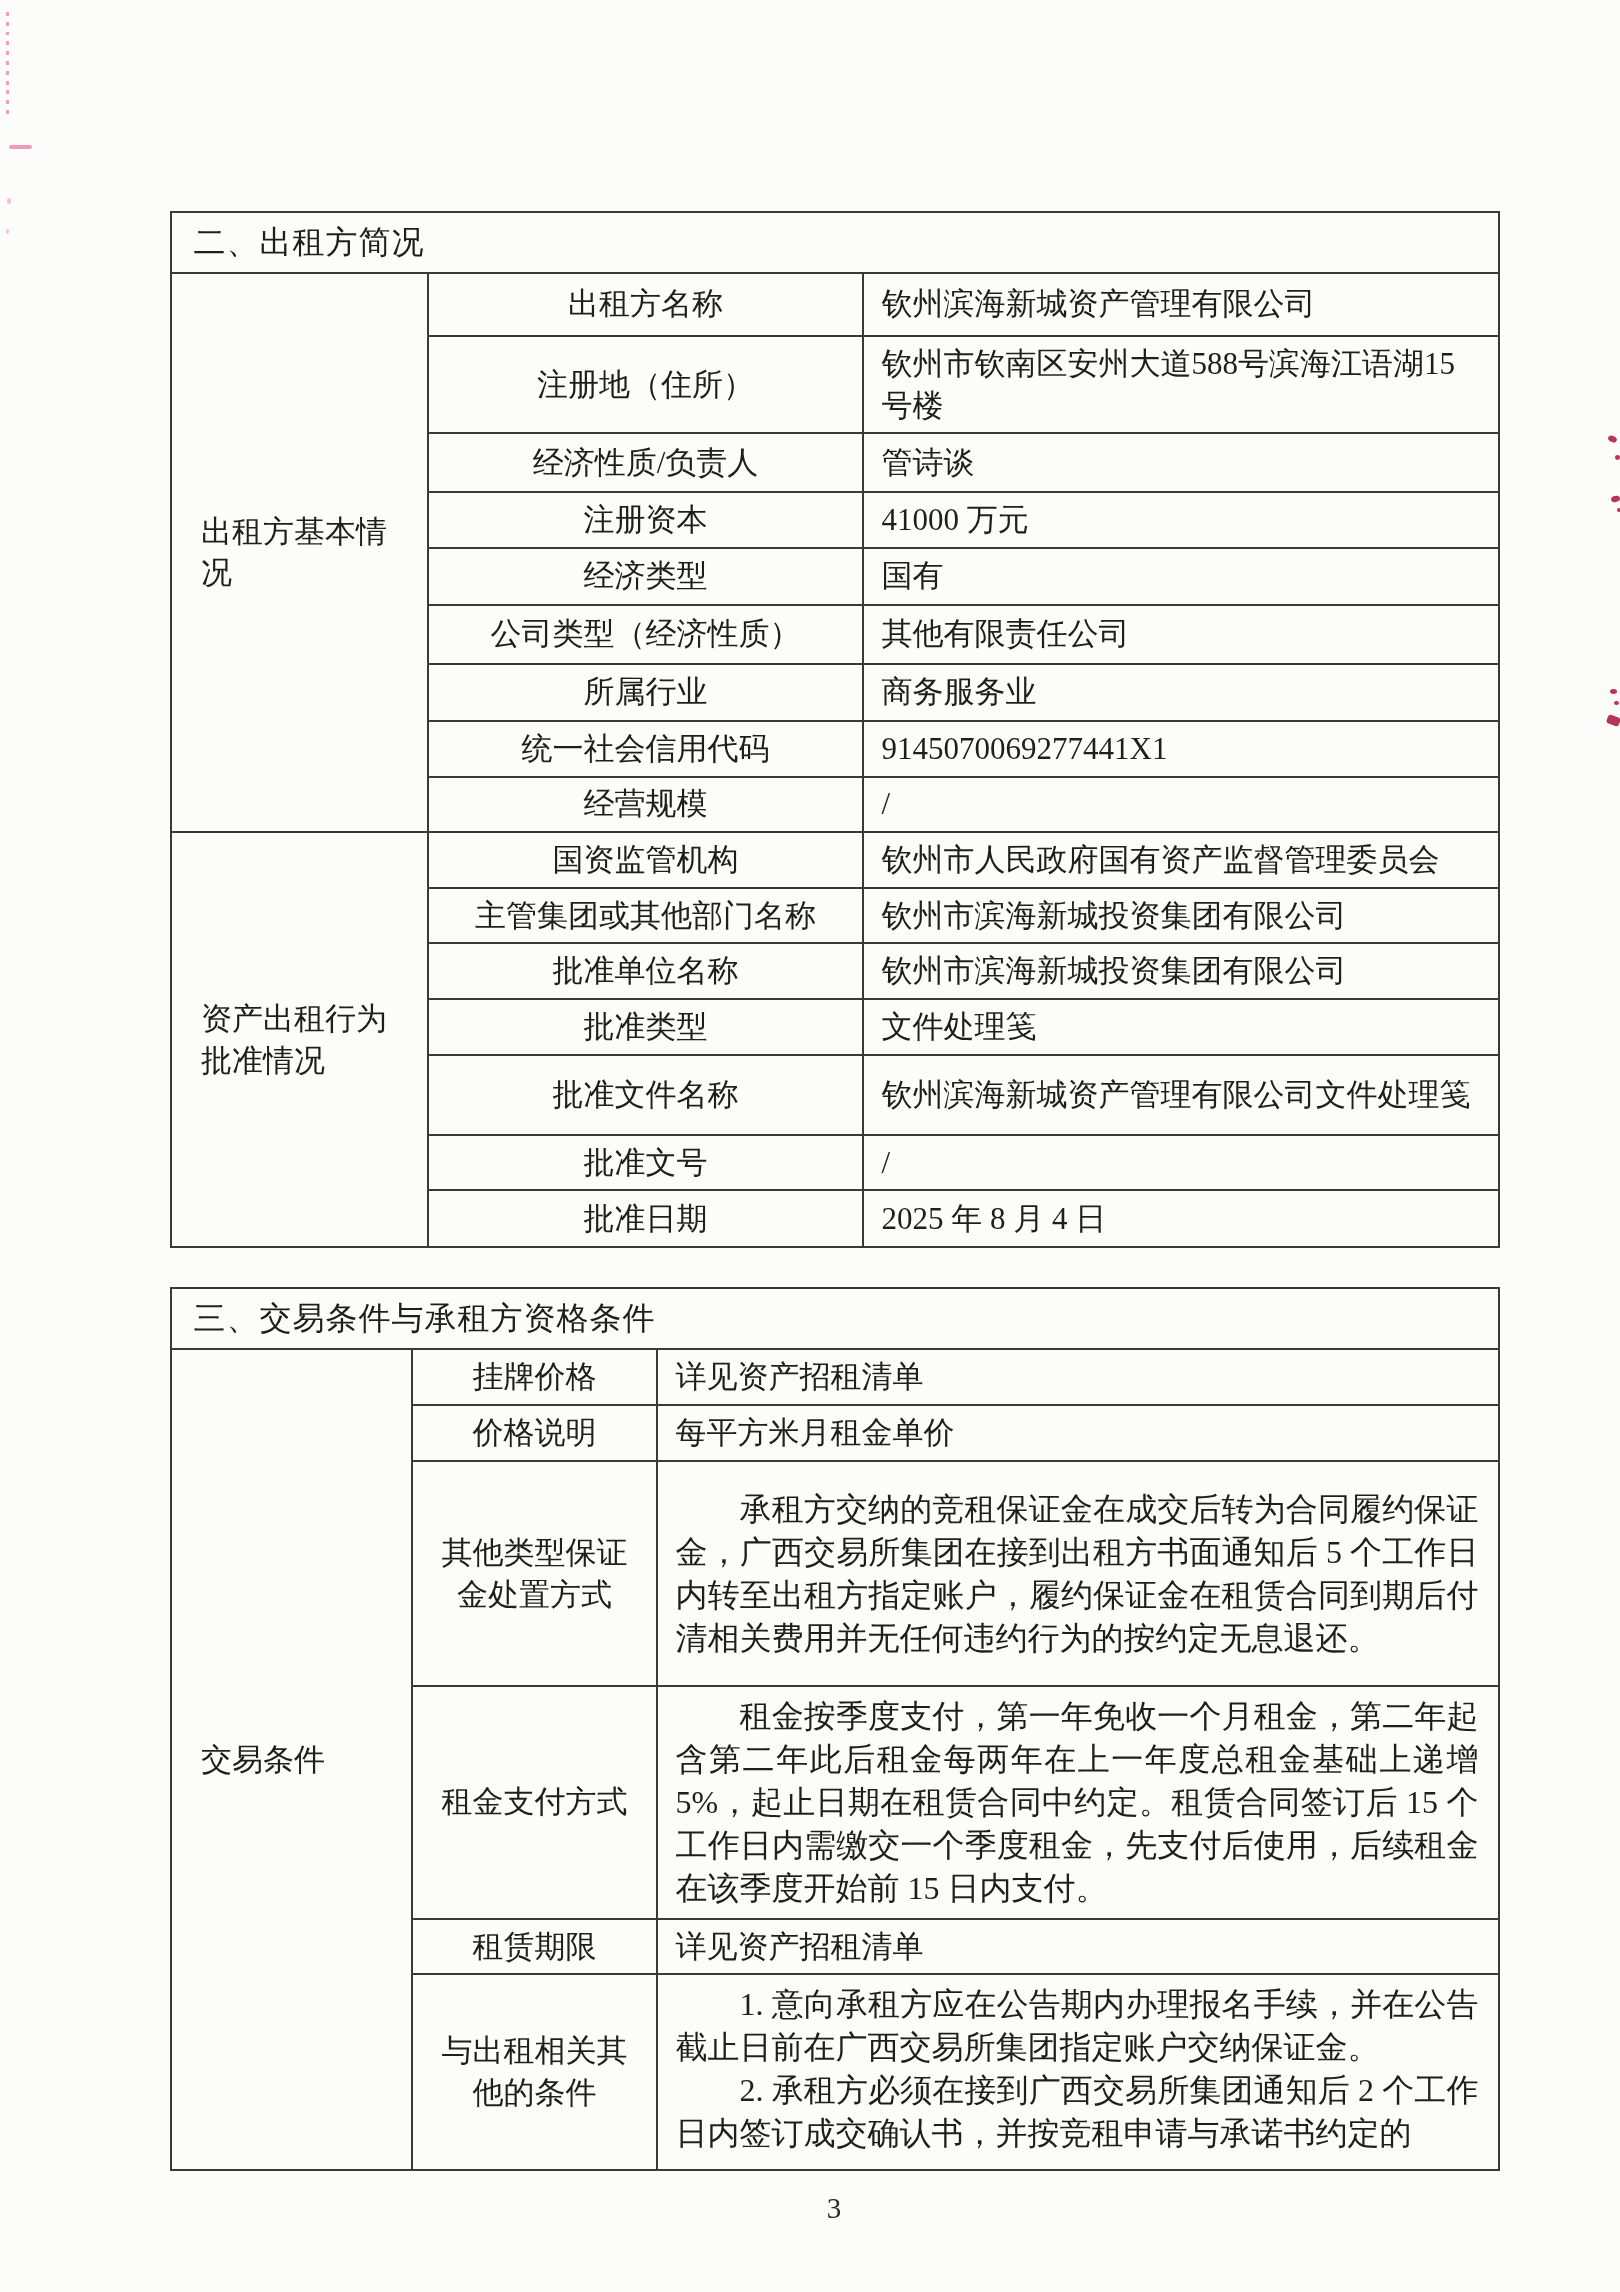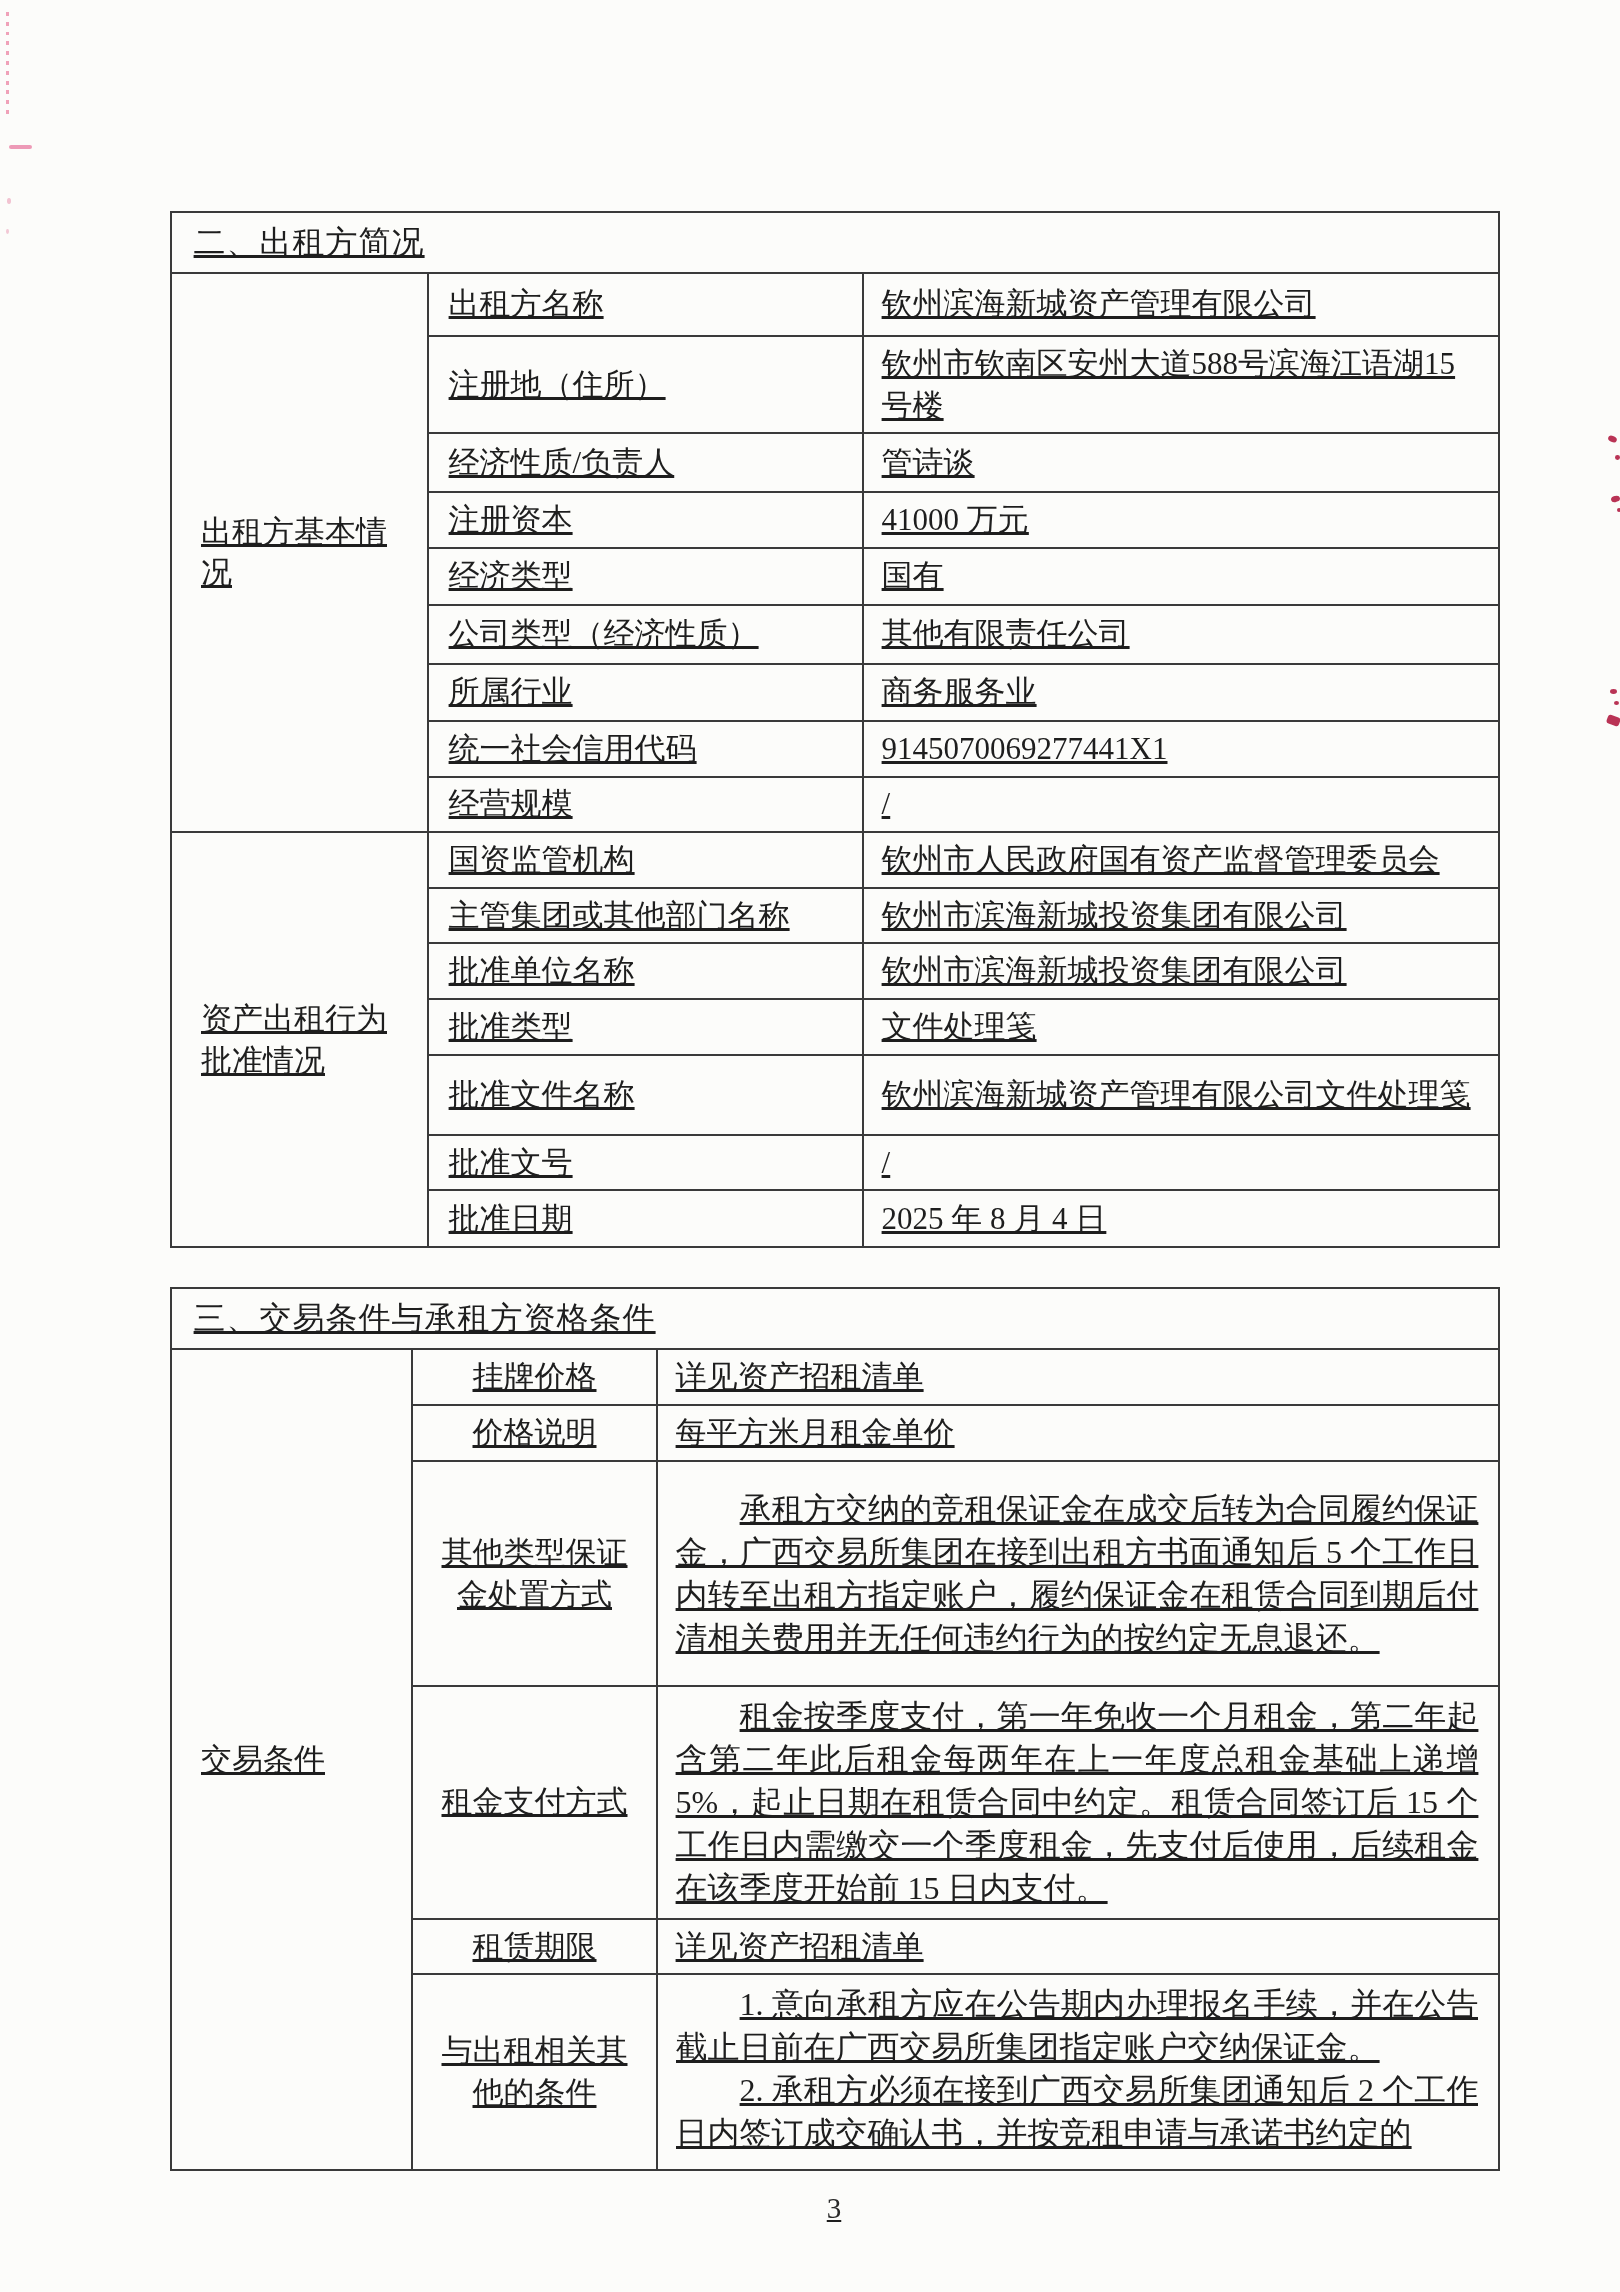--- a/index.html
+++ b/index.html
@@ -8,21 +8,20 @@
     background:#ffffff;
     font-family:"Liberation Serif","DejaVu Serif",serif;
     color:#1e1e1e;
     -webkit-font-smoothing:antialiased;
   }
   .page{
     position:relative;
     width:1620px;height:2293px;
     background:#fcfcfa;
     overflow:hidden;
-    text-decoration:underline;
   }
   table{
     border-collapse:collapse;
     table-layout:fixed;
     margin-left:170px;
     width:1328px;
     background:transparent;
   }
   td{
     border:2px solid #3a3a3a;
@@ -43,21 +42,21 @@
   
   .t2 col.c1{width:241px;}
   .t2 col.c2{width:245px;}
   .t2 col.c3{width:842px;}
 
   .grp{
     text-align:left;
     padding:17px 29px;
   }
   .lbl{
-    text-align:left;
+    text-align:center;
     padding:5.9px 19.6px;
   }
   .lbl2{
     text-align:center;
     padding:5.9px 24.5px;
   }
   .val{
     text-align:left;
     padding:5.9px 24.5px 5.9px 17.6px;
   }

